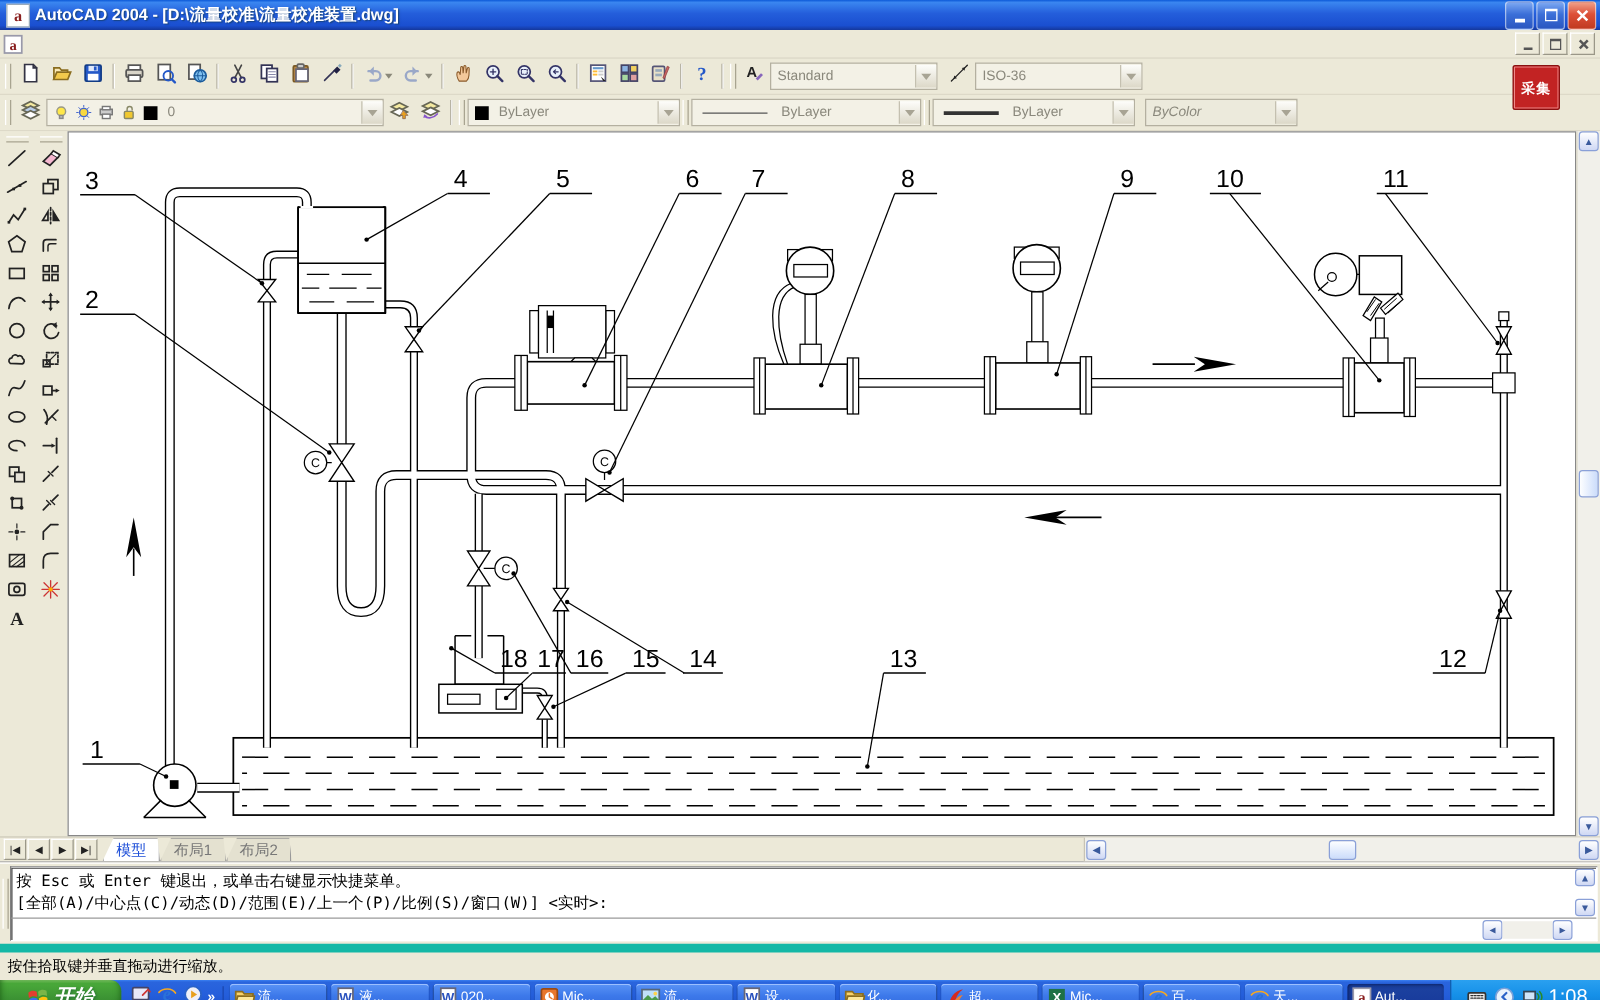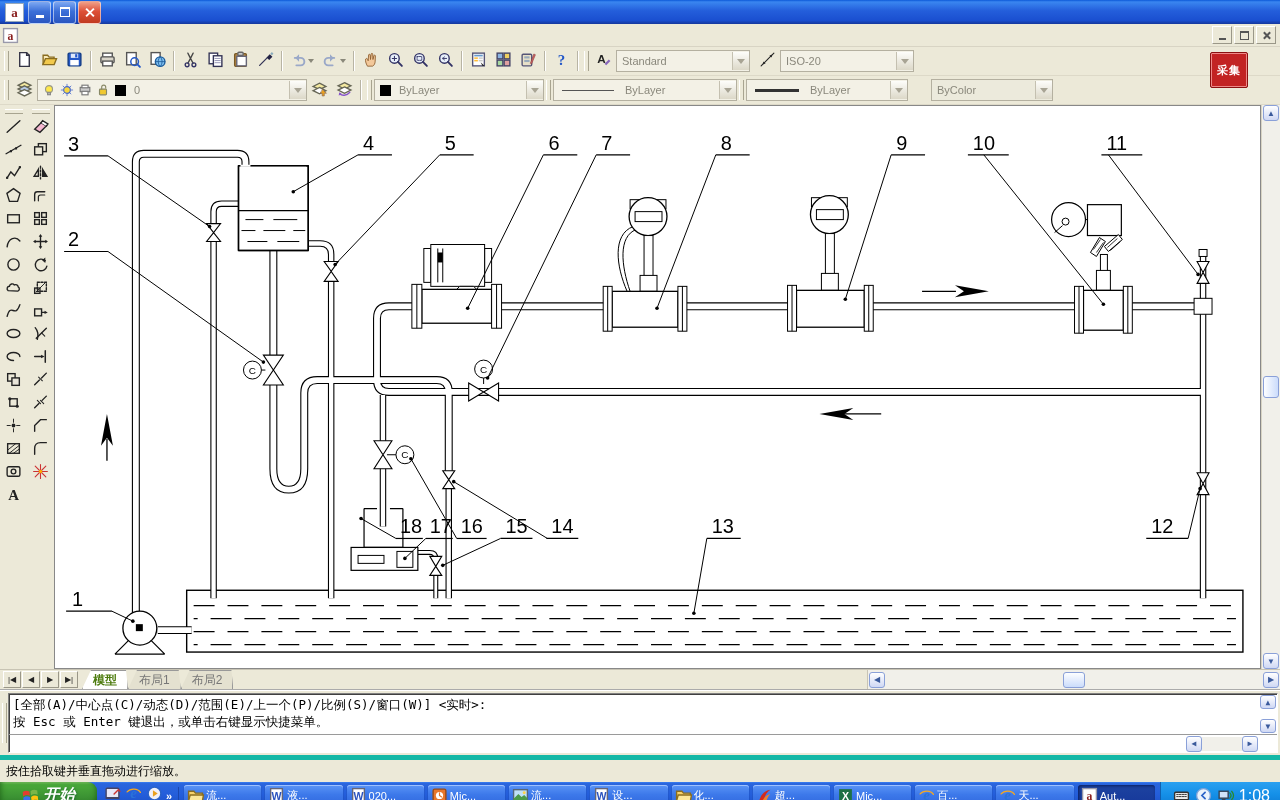--- a/index.html
+++ b/index.html
@@ -70,39 +70,39 @@
   .vthumb{position:absolute;left:0;top:255px;width:16px;height:22px;background:linear-gradient(90deg,#fdfeff,#cbdcfb);
     border:1px solid #8aa0d8;border-radius:3px;box-sizing:border-box;}
   
   #tabrow{height:19px;background:#ece9d8;display:flex;align-items:stretch;border-top:1px solid #c8c4b4;}
   .tabnav{display:flex;align-items:center;padding-left:3px;gap:1px;}
   .tnbtn{width:16px;height:15px;background:#ece9d8;border:1px solid #fff;border-right-color:#9a9788;border-bottom-color:#9a9788;
     font-size:8px;color:#222;display:flex;align-items:center;justify-content:center;}
   .tabs{display:flex;align-items:stretch;margin-left:4px;}
   .tab{padding:1px 10px 0 10px;font-size:12px;color:#777;background:#e4e1d0;border:1px solid #999;border-bottom:none;
     clip-path:polygon(9px 0,calc(100% - 2px) 0,100% 100%,0 100%);display:flex;align-items:center;}
-  .tab.active{background:#fff;color:#4d7c0f;font-weight:bold;}
+  .tab.active{background:#fff;color:#1d4ed8;font-weight:normal;}
   #hscroll{margin-left:auto;width:410px;display:flex;align-items:center;background:#f1f0ea;border-left:1px solid #c8c4b4;padding:0 1px;}
   .htrack{flex:1;height:16px;position:relative;}
   .hthumb{position:absolute;top:0;left:178px;width:22px;height:16px;background:linear-gradient(180deg,#fdfeff,#cbdcfb);
     border:1px solid #8aa0d8;border-radius:3px;box-sizing:border-box;}
   
   #cmdwin{height:66px;background:#ece9d8;border-top:2px groove #fff;display:flex;padding:2px 2px 2px 0;box-sizing:border-box;}
   .cgrip{width:8px;display:flex;flex-direction:column;justify-content:center;gap:2px;align-items:center;}
   .cgrip i{width:3px;height:40px;border-left:1px solid #fff;border-right:1px solid #a8a490;}
   #cmdbox{flex:1;background:#fff;border:1px solid #808080;border-bottom-color:#fff;border-right-color:#fff;
     box-shadow:inset 1px 1px 0 #404040;position:relative;font-family:"DejaVu Sans Mono",monospace;font-size:12.5px;color:#000;}
   #cmd-history{padding:2px 4px 0 4px;line-height:17px;height:36px;overflow:hidden;}
   #cmd-divider{position:absolute;left:0;right:0;top:40px;border-top:1px solid #9a9a9a;}
   #cmd-input{position:absolute;left:0;right:0;top:41px;bottom:0;padding:2px 4px;}
   .minivs{position:absolute;right:1px;top:1px;width:16px;height:38px;display:flex;flex-direction:column;justify-content:space-between;}
   .minihs{position:absolute;right:19px;bottom:1px;width:72px;height:15px;display:flex;align-items:center;}
   .minihs .htrack{height:14px;background:#f1f0ea;}
   
-  #statusbar{height:22px;background:#ece9d8;border-top:5px solid #14b8a6;display:flex;align-items:center;
+  #statusbar{height:22px;background:#ece9d8;border-top:7px solid #14b8a6;display:flex;align-items:center;
     font-size:12px;color:#000;padding-left:6px;}
   
   #taskbar{height:27px;background:linear-gradient(180deg,#3a80f2 0%,#2a65dd 6%,#245edb 45%,#1d51c8 88%,#1a46ad 100%);
     display:flex;align-items:center;}
   #startbtn{height:27px;width:97px;border-radius:0 9px 9px 0;
     background:linear-gradient(180deg,#7cc564 0%,#4aa93a 10%,#3d9534 50%,#2f7d2b 95%);
     display:flex;align-items:center;justify-content:center;gap:4px;color:#fff;font-weight:bold;font-style:italic;
     font-size:16px;text-shadow:1px 1px 2px #1538;box-shadow:inset 0 -3px 6px #1a5a14;}
   #quicklaunch{display:flex;align-items:center;gap:3px;padding:0 6px;border-right:1px solid #1a46ad;}
   #quicklaunch .ql{width:18px;height:18px;display:flex;align-items:center;justify-content:center;}
@@ -118,20 +118,21 @@
     border-left:1px solid #1060b0;border-radius:0;color:#fff;}
   #tray .clock{font-size:16px;color:#fff;}
   .ticon16{width:17px;height:17px;display:flex;align-items:center;justify-content:center;}
   svg{overflow:visible;}
 </style>
 </head>
 <body>
 
 <div id="titlebar">
   <div class="ticon">a</div>
+  <div class="ttext">AutoCAD 2004 - [D:\流量校准\流量校准装置.dwg]</div>
   <div class="capbtns">
     <div class="capbtn">
         <div class="glyph-min"></div>
       </div>
     <div class="capbtn">
         <div class="glyph-rest"></div>
       </div>
     <div class="capbtn close">
         <div class="glyph-x"></div>
       </div>
@@ -323,21 +324,21 @@
         <i></i>
       </span>
   </span>
   <span class="tbtn" id="dimstyleicon" style="margin-left:6px;">
       <span><svg width="17" height="17" viewBox="0 0 16 16" fill="none" stroke="#222" stroke-width="1.3" stroke-linecap="round">
           <path d="M2 14 L5 11 M11 5 L14 2 M3.5 12.5 L12.5 3.5" stroke="#222" stroke-width="1"></path>
           <path d="M3.5 12.5 L6.2 11.8 L4.2 9.8 Z M12.5 3.5 L9.8 4.2 L11.8 6.2 Z" fill="#222" stroke="none"></path>
         </svg></span>
     </span>
   <span class="combo" style="width:132px;">
-    <span class="cval">ISO-20</span>
+    <span class="cval">ISO-36</span>
     <span class="cbtn">
         <i></i>
       </span>
   </span>
 </div>
 <div id="brand-badge">采集</div>
 
 <div class="tbrow" id="tbrow2">
   <span class="grip"></span>
   <span class="tbtn" id="layersicon">
@@ -414,21 +415,21 @@
       </span>
   </span>
   <span class="grip2"></span>
   <span class="combo" style="width:160px;">
     <span class="lwline"></span>
     <span class="cval">ByLayer</span>
     <span class="cbtn">
         <i></i>
       </span>
   </span>
-  <span class="combo" style="width:120px;margin-left:23px;background:#eceadc;">
+  <span class="combo" style="width:120px;margin-left:8px;background:#eceadc;font-style:italic;">
     <span class="cval">ByColor</span>
     <span class="cbtn">
         <i></i>
       </span>
   </span>
 </div>
 
 <div id="workspace">
   <div id="palette">
     <div class="pcol" id="drawcol">
@@ -891,22 +892,22 @@
     <div class="sbtn">▶</div>
   </div>
 </div>
 
 <div id="cmdwin">
   <div class="cgrip">
       <i></i>
     </div>
   <div id="cmdbox">
     <div id="cmd-history">
+        <div>按 Esc 或 Enter 键退出，或单击右键显示快捷菜单。</div>
         <div>[全部(A)/中心点(C)/动态(D)/范围(E)/上一个(P)/比例(S)/窗口(W)] &lt;实时&gt;:</div>
-        <div>按 Esc 或 Enter 键退出，或单击右键显示快捷菜单。</div>
       </div>
     <div id="cmd-divider"></div>
     <div id="cmd-input"></div>
     <div class="minivs">
       <div class="sbtn" style="height:14px;">▲</div>
       <div class="sbtn" style="height:14px;">▼</div>
     </div>
     <div class="minihs">
       <div class="sbtn">◀</div>
       <div class="htrack"></div>

